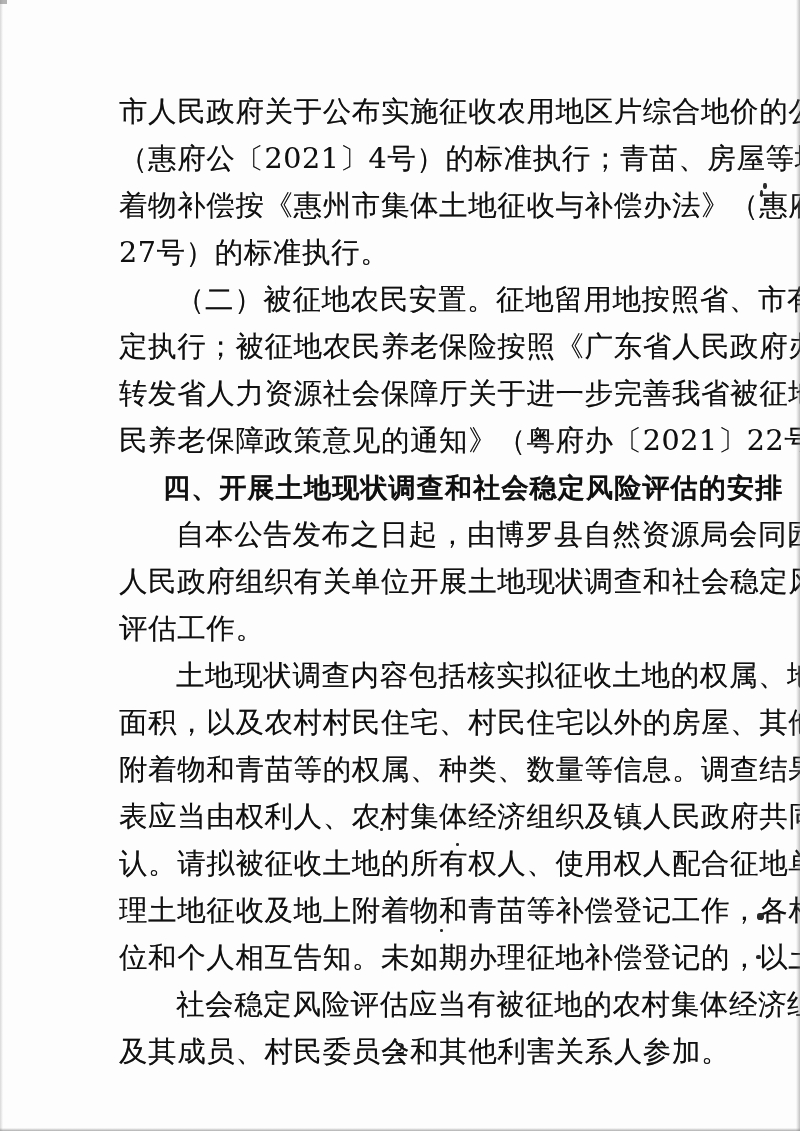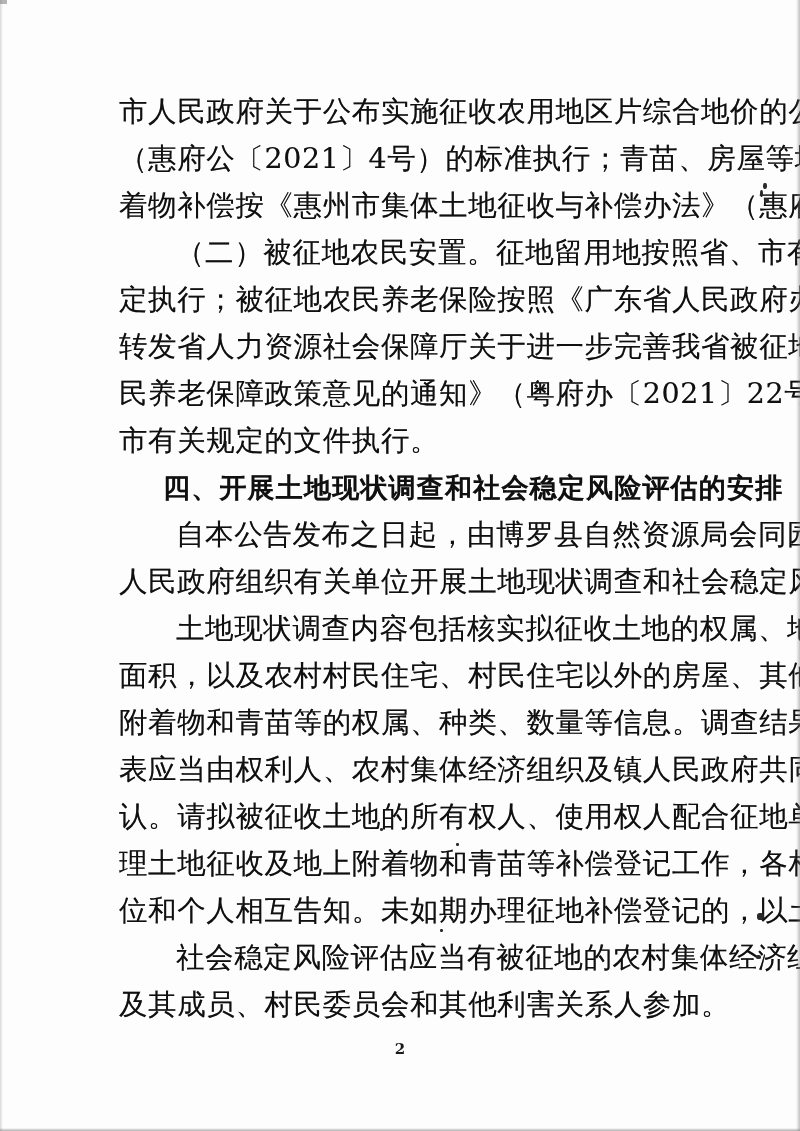--- a/index.html
+++ b/index.html
@@ -116,28 +116,29 @@
 
 <div id="page">
 
   <div class="edge-top-nick"></div>
   <div class="edge-bottom"></div>
 
   <div id="text-column">
     <div class="line">市人民政府关于公布实施征收农用地区片综合地价的公告》</div>
     <div class="line">（惠府公〔2021〕4号）的标准执行；青苗、房屋等地上附</div>
     <div class="line">着物补偿按《惠州市集体土地征收与补偿办法》（惠府〔2021〕</div>
+    <div class="line">27号）的标准执行。</div>
     <div class="line indent">（二）被征地农民安置。征地留用地按照省、市有关规</div>
     <div class="line">定执行；被征地农民养老保险按照《广东省人民政府办公厅</div>
     <div class="line">转发省人力资源社会保障厅关于进一步完善我省被征地农</div>
     <div class="line">民养老保障政策意见的通知》（粤府办〔2021〕22号）及省、</div>
-    <div class="line">市有关规定的文件执行。</div>
     <div class="line heading">四、开展土地现状调查和社会稳定风险评估的安排</div>
     <div class="line indent">自本公告发布之日起，由博罗县自然资源局会同园洲镇</div>
     <div class="line">人民政府组织有关单位开展土地现状调查和社会稳定风险</div>
+    <div class="line">评估工作。</div>
     <div class="line indent">土地现状调查内容包括核实拟征收土地的权属、地类、</div>
     <div class="line">面积，以及农村村民住宅、村民住宅以外的房屋、其他地上</div>
     <div class="line">附着物和青苗等的权属、种类、数量等信息。调查结果登记</div>
     <div class="line">表应当由权利人、农村集体经济组织及镇人民政府共同确</div>
     <div class="line">认。请拟被征收土地的所有权人、使用权人配合征地单位办</div>
     <div class="line">理土地征收及地上附着物和青苗等补偿登记工作，各相关单</div>
     <div class="line">位和个人相互告知。未如期办理征地补偿登记的，以土地征</div>
     <div class="line indent">社会稳定风险评估应当有被征地的农村集体经济组织</div>
     <div class="line">及其成员、村民委员会和其他利害关系人参加。</div>
 

